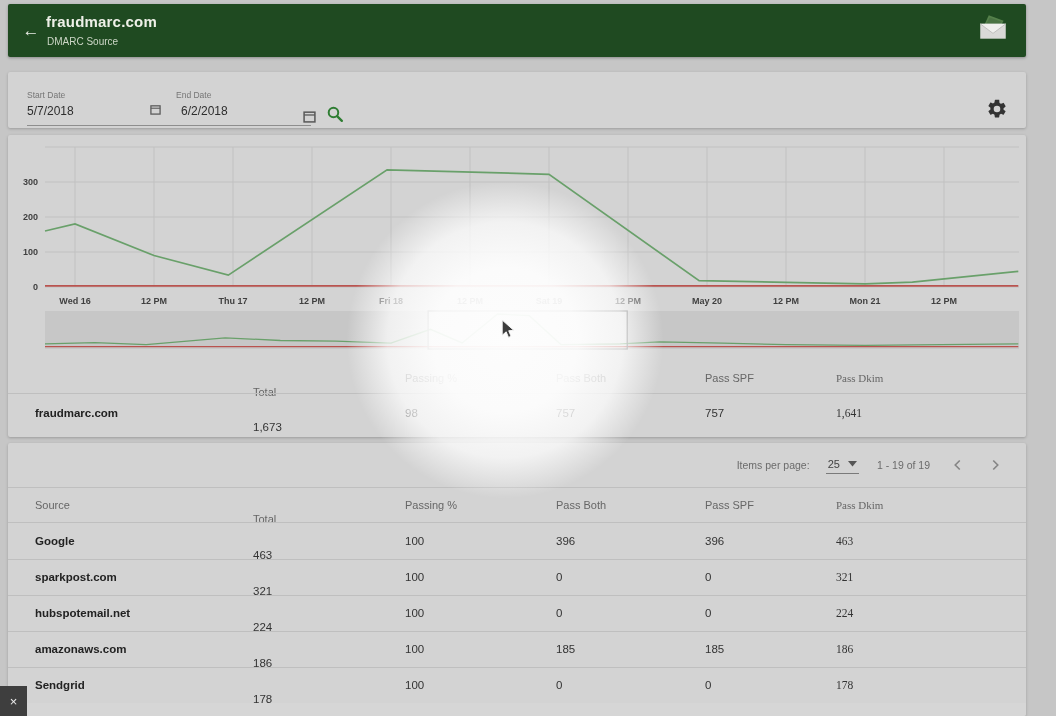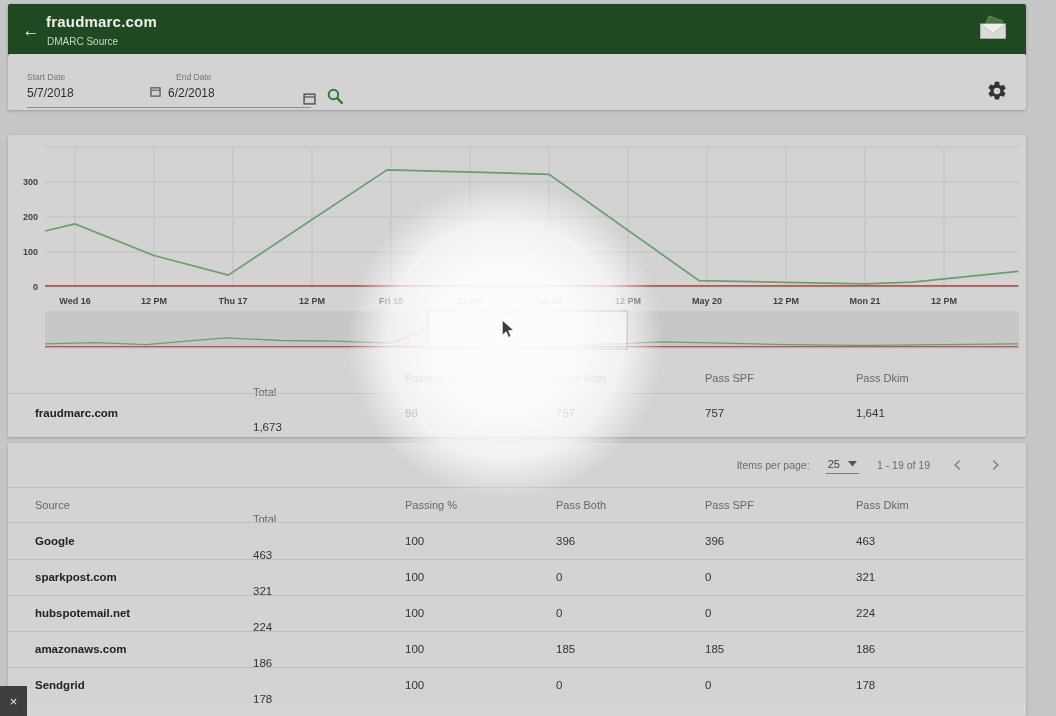--- a/index.html
+++ b/index.html
@@ -7,38 +7,38 @@
   .card{position:absolute;left:8px;width:1018px;background:#d3d3d3;border-radius:2px;box-shadow:0 1px 3px rgba(0,0,0,0.22);}
 
   
   .app-header{position:absolute;left:8px;top:4px;width:1018px;height:53px;background:#1f4a21;border-radius:2px;box-shadow:0 1px 3px rgba(0,0,0,0.3);}
   .back-btn{position:absolute;left:10px;top:14px;width:26px;height:26px;color:#e9ece5;font-size:17px;line-height:26px;text-align:center;cursor:pointer;}
   .hd-title{position:absolute;left:38px;top:9px;font-size:15px;font-weight:bold;color:#eef0e8;letter-spacing:.2px;}
   .hd-sub{position:absolute;left:39px;top:32px;font-size:10px;color:#ccd6c6;}
   .logo{position:absolute;right:16px;top:8px;}
 
   
-  .toolbar{top:54px;height:56px;}
+  .toolbar{top:72px;height:56px;}
   .flabel{font-size:8.5px;color:#757575;}
   .fvalue{font-size:12px;color:#2e2e2e;margin-top:4px;}
   .field-start{position:absolute;left:19px;top:18px;}
   .field-end{position:absolute;left:142px;top:18px;}
-  .withcal{display:flex;align-items:center;gap:7px;}
+  .withcal{display:flex;align-items:center;gap:20px;}
   .underline{position:absolute;left:19px;top:53px;width:284px;height:1px;background:#8e8e8e;}
   .cal-btn{position:absolute;left:295px;top:37px;width:14px;height:14px;cursor:pointer;}
   .search-btn{position:absolute;left:318px;top:33px;width:18px;height:18px;cursor:pointer;}
   .gear-btn{position:absolute;right:18px;top:26px;width:22px;height:22px;cursor:pointer;}
 
   
   .chart-card{top:135px;height:302px;}
   .main-chart{position:absolute;left:0;top:5px;}
   .brush{position:absolute;left:0;top:175px;cursor:ew-resize;}
   .hr{position:absolute;left:0;right:0;height:1px;background:#bfbfbf;}
   .cell{position:absolute;top:50%;transform:translateY(-50%);}
-  .c0{left:27px;} .c1{left:245px;margin-top:14px;} .c2{left:397px;} .c3{left:548px;} .c4{left:697px;} .c5{left:848px;}
+  .c0{left:27px;} .c1{left:245px;margin-top:14px;} .c2{left:397px;} .c3{left:548px;} .c4{left:697px;} .c5{left:828px;font-family:Liberation Serif, serif;}
   .thead-row{position:absolute;width:100%;font-size:11px;color:#666;}
   .sum-head{top:228px;height:30px;}
   .sum-row{position:absolute;top:258px;height:40px;width:100%;font-size:11.5px;color:#333;}
   .rowname{font-weight:bold;color:#222;}
 
   
   .table-card{top:443px;height:273px;overflow:hidden;}
   .pagination{position:absolute;top:0;right:20px;height:44px;display:flex;align-items:center;gap:16px;font-size:10.5px;color:#6b6b6b;margin-left:44px;}
   .ipp{display:flex;align-items:center;gap:8px;border-bottom:1px solid #7a7a7a;padding:1px 2px 3px 2px;cursor:pointer;color:#444;font-size:11px;}
   .range{margin-left:2px;}

